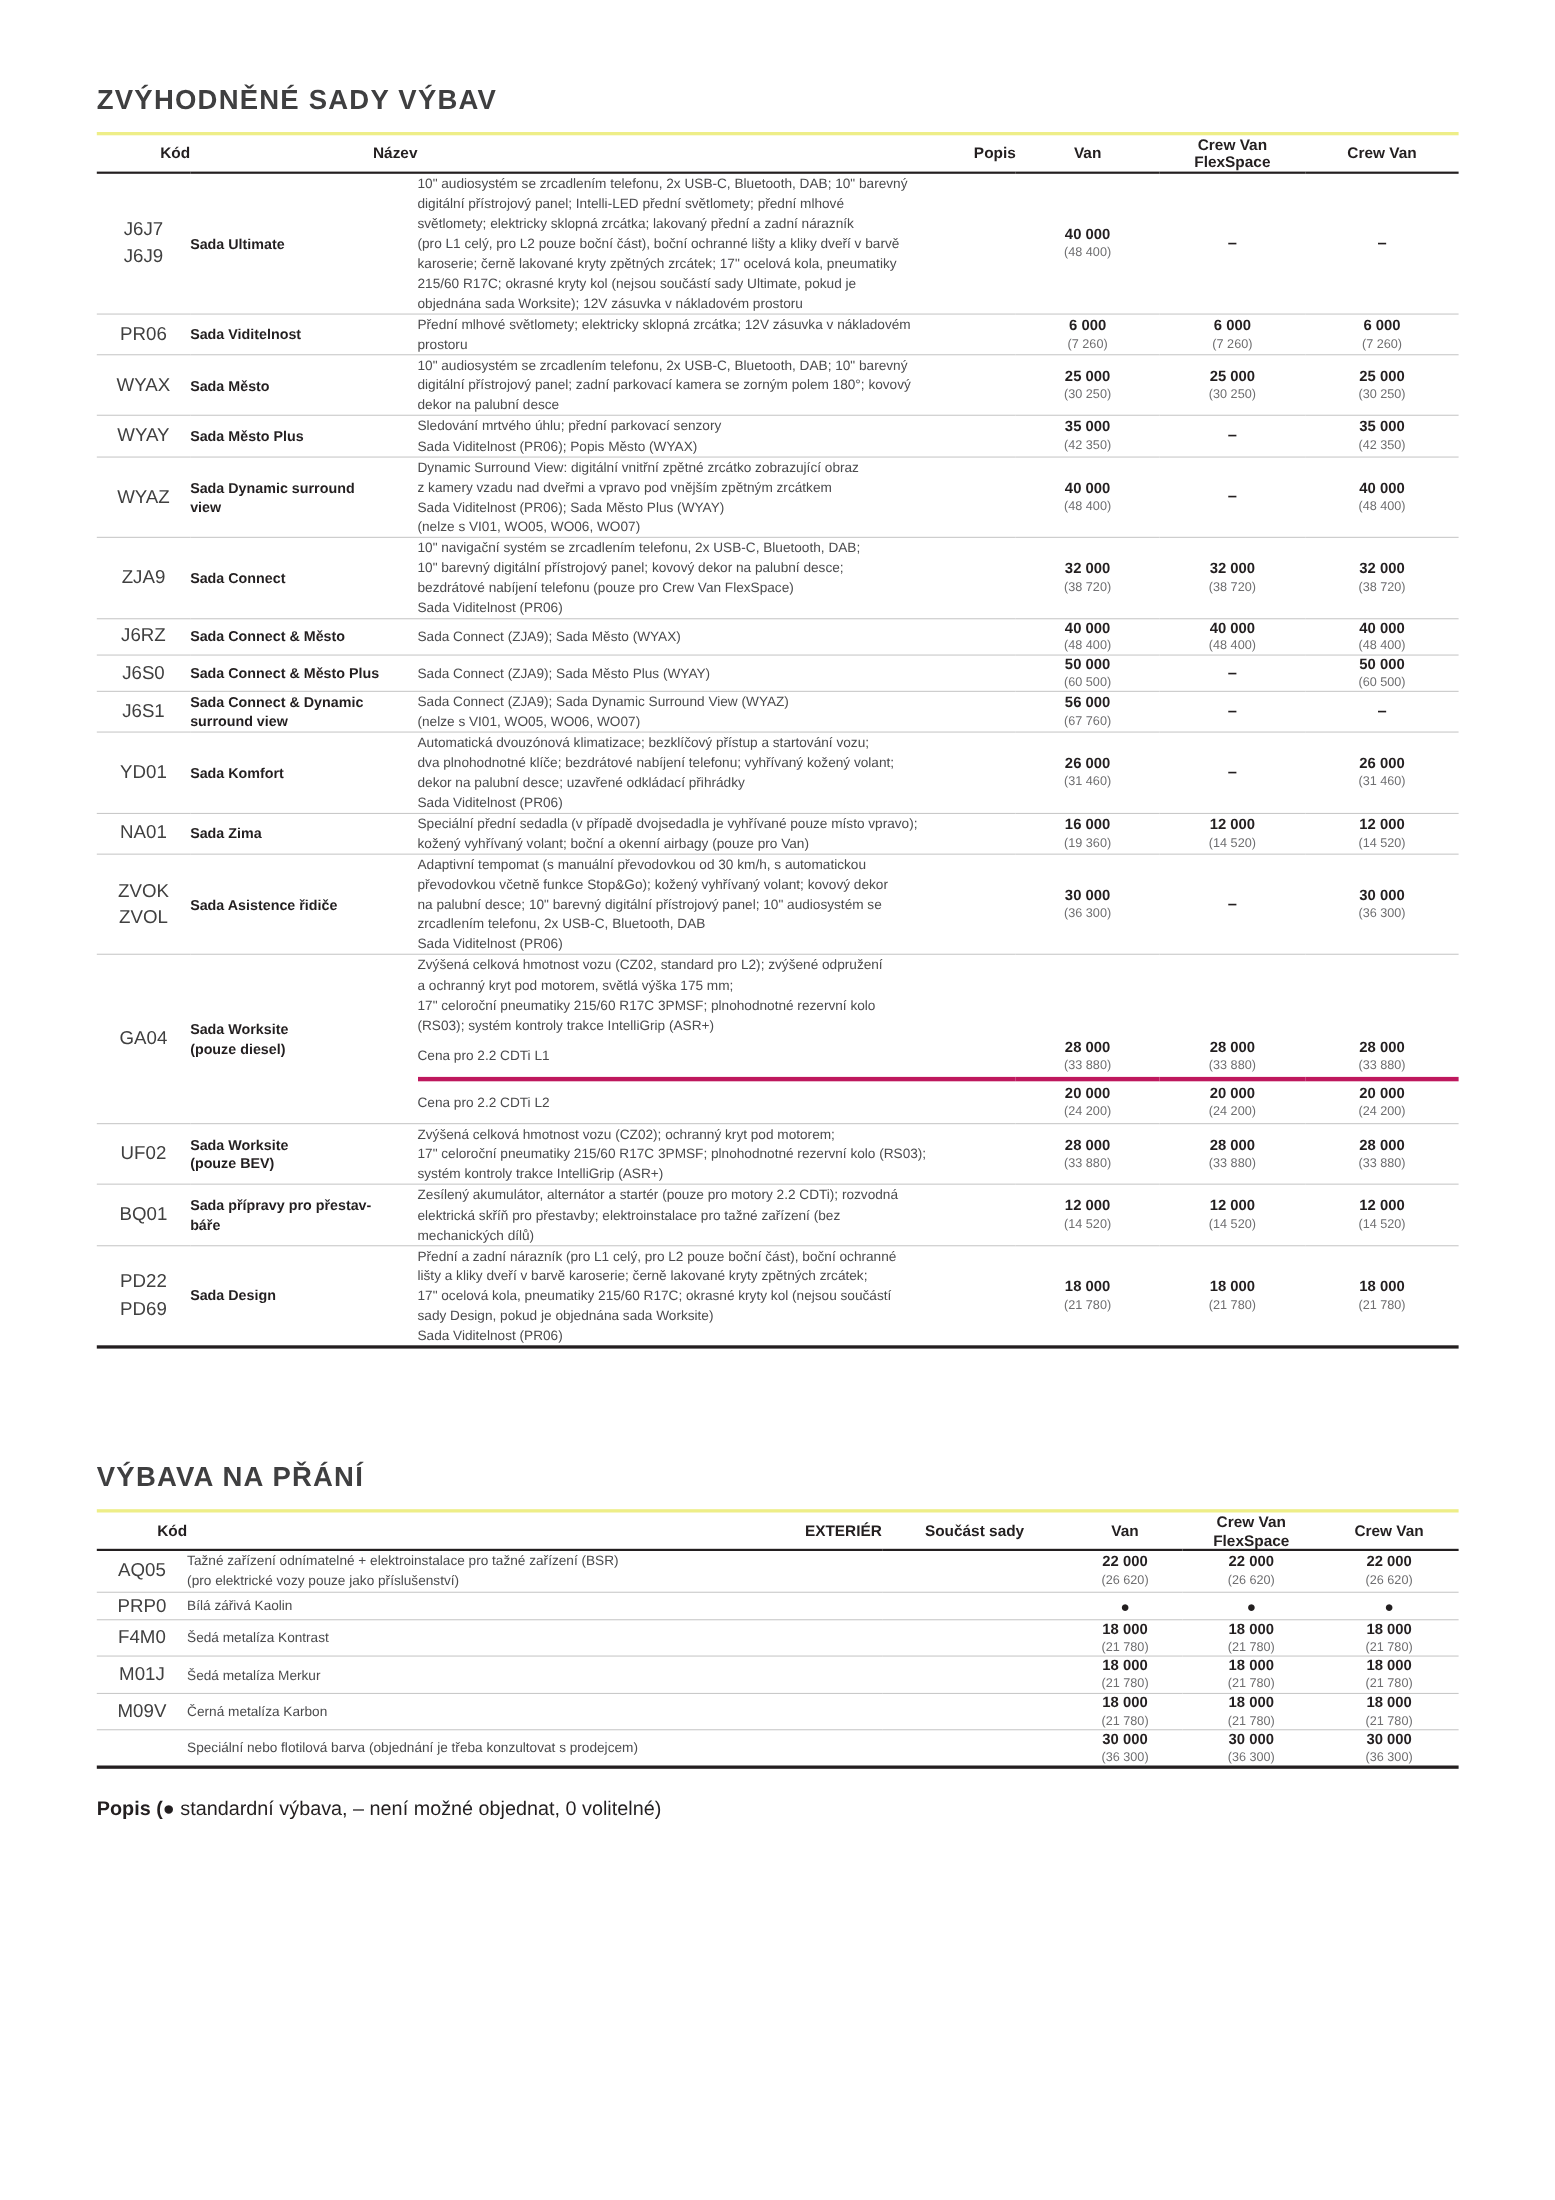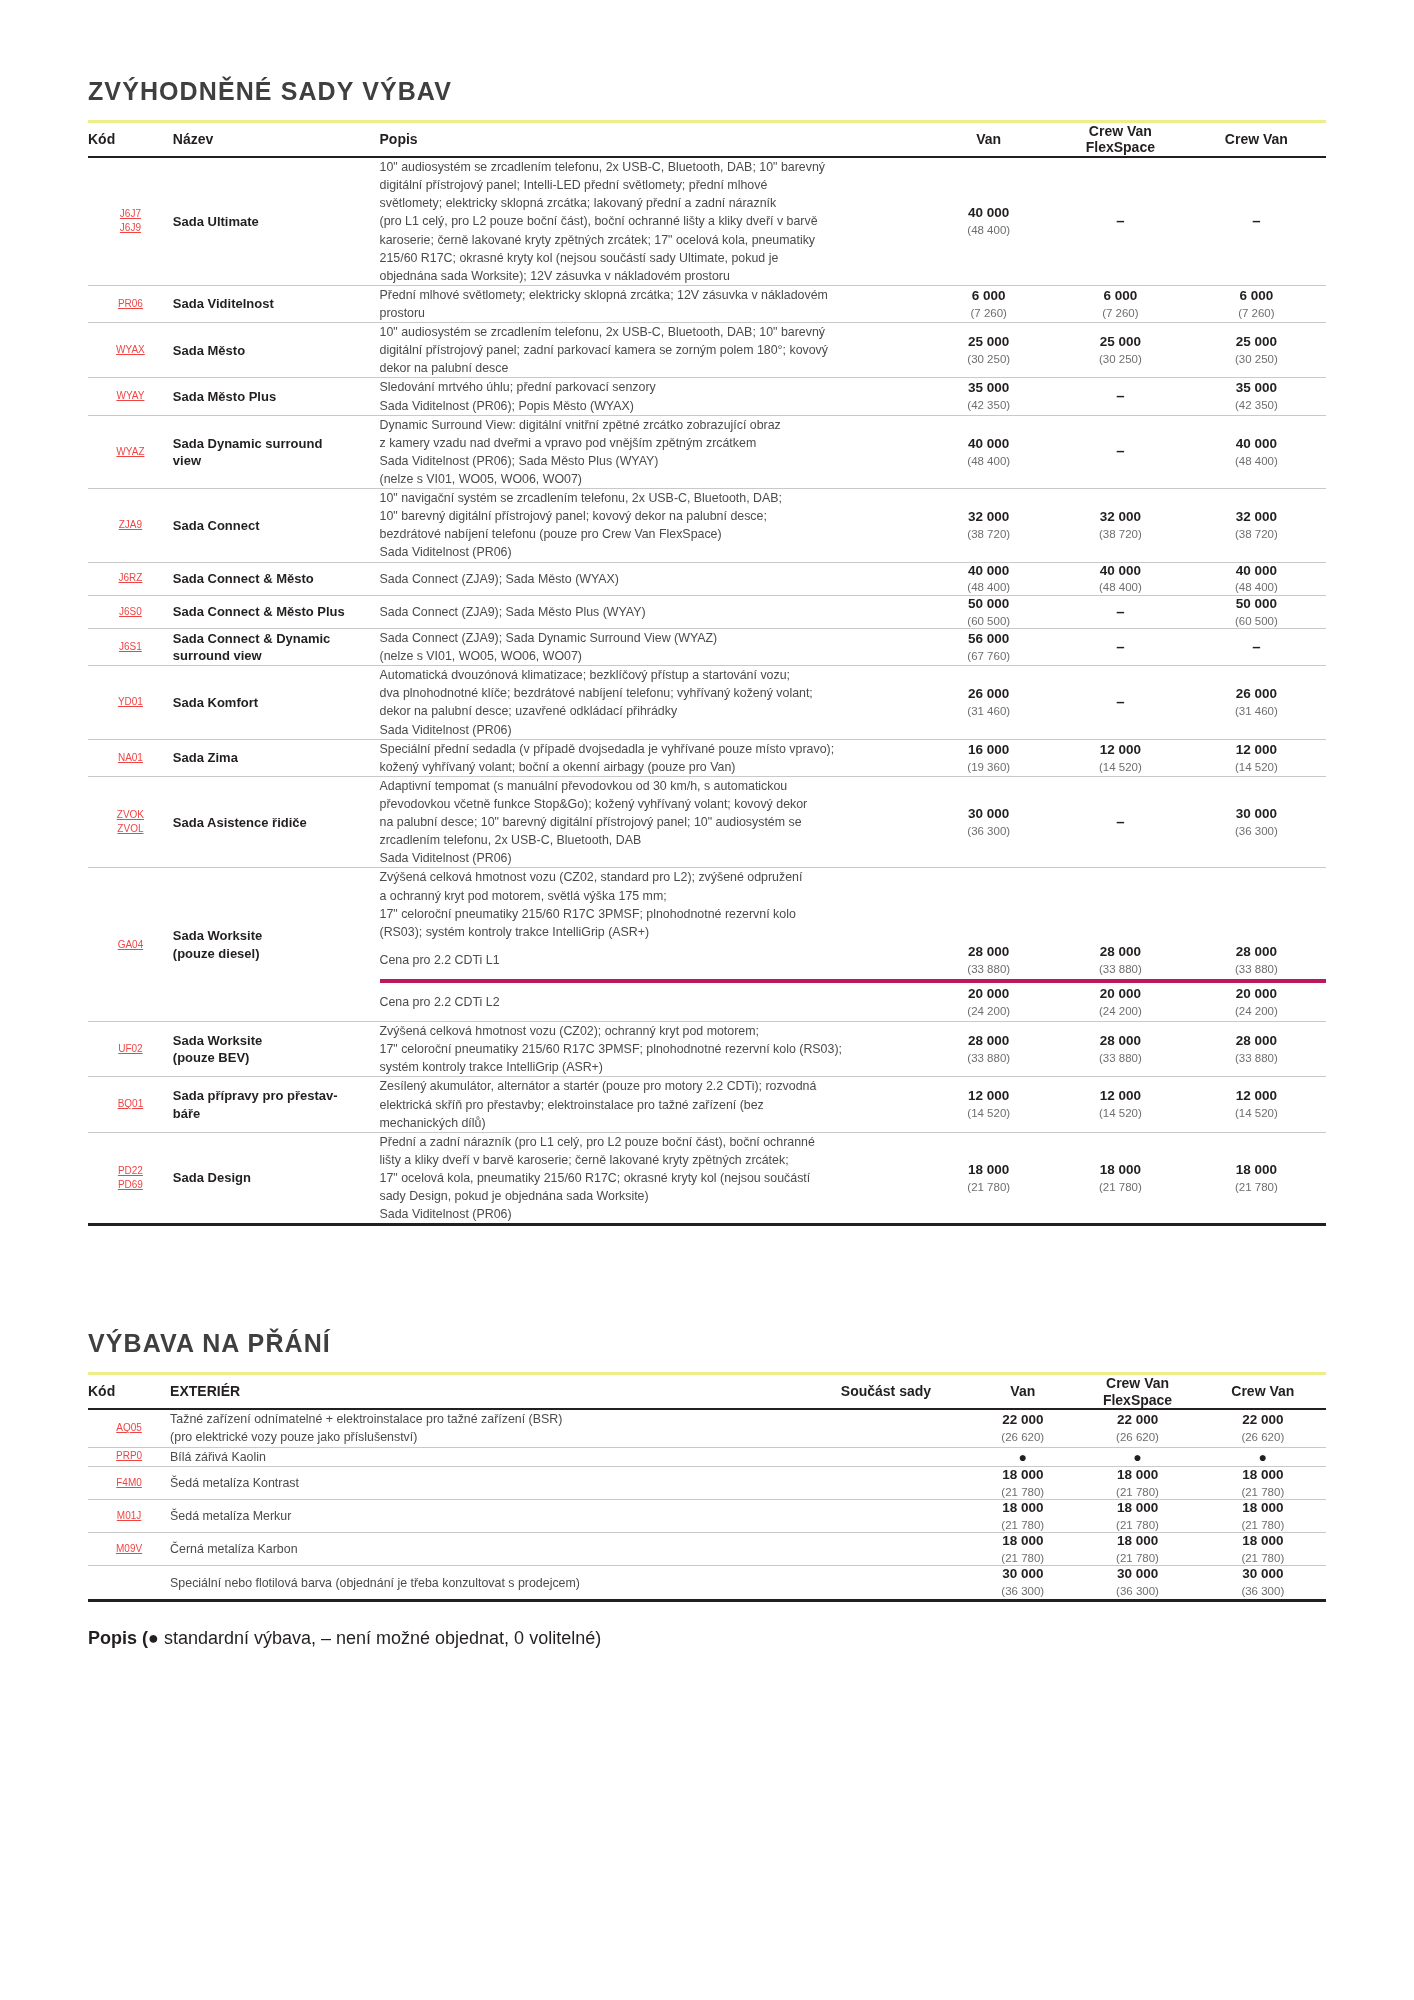--- a/index.html
+++ b/index.html
@@ -47,39 +47,38 @@
   table.pt th, table.pt td {
     vertical-align: middle;
     padding: 0;
   }
 
   thead th {
     font-size: 14px;
     font-weight: bold;
     color: #231f20;
     padding: 12px 6px 12px 6px;
-    text-align: left;
+    text-align: right;
     line-height: 1.2;
     vertical-align: bottom;
   }
   thead th.num { text-align: center; }
   thead tr { border-bottom: 2.5px solid #231f20; }
 
   tbody tr { border-bottom: 1px solid #c9c9c9; }
   tbody tr.nb { border-bottom: none; }
   tbody tr.thin-sep { border-bottom: 4px solid #be185d; }
 
   td.code {
-    font-size: 10px;
-    color: #ef4444;
+    font-size: 17px;
+    color: #404040;
     text-align: center;
     padding: 8px 4px;
     line-height: 1.45;
     white-space: nowrap;
-    text-decoration: underline;
   }
   td.name {
     font-size: 13px;
     font-weight: bold;
     color: #231f20;
     padding: 8px 10px 8px 4px;
     line-height: 1.33;
   }
   td.desc {
     font-size: 12.4px;

